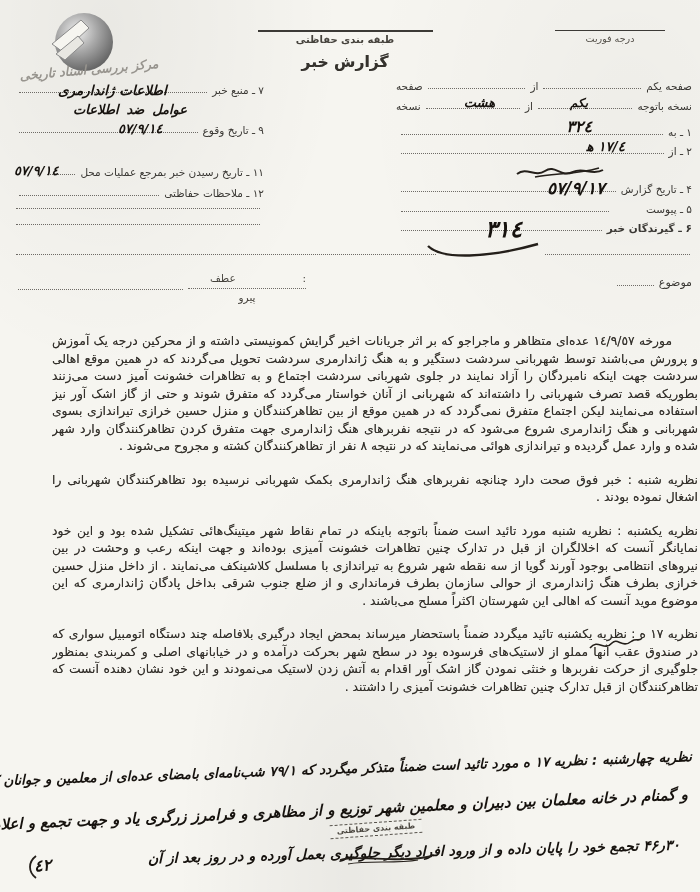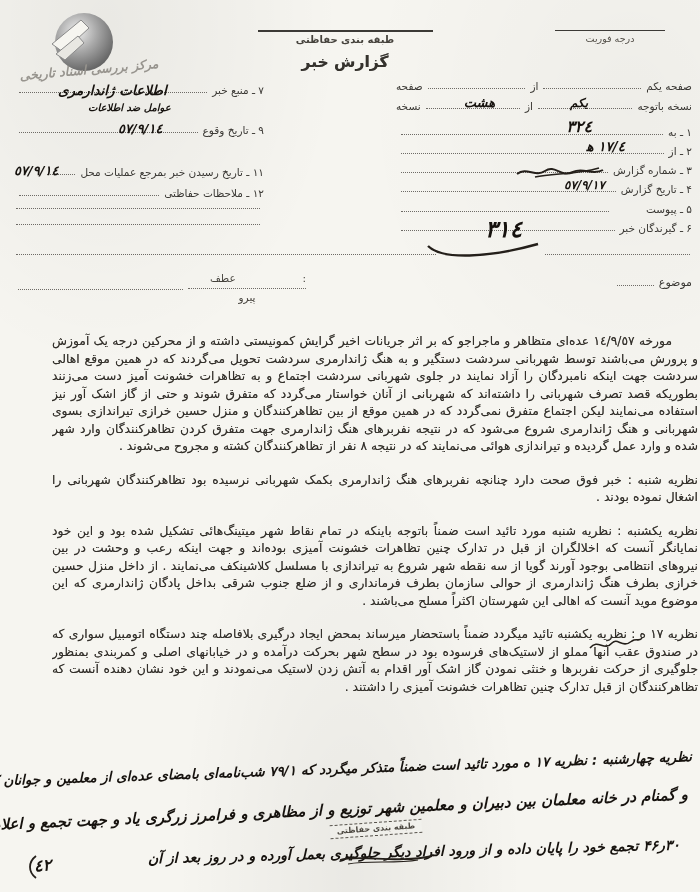--- a/index.html
+++ b/index.html
@@ -85,46 +85,42 @@
   <span class="abs hand" style="right:205px;top:95px;font-size:13px;">هشت</span>
 
   <div class="abs frow" style="right:8px;top:126px;width:296px;">
     <span class="lbl">۱ ـ به</span>
     <span class="leader"></span>
   </div>
   <div class="abs frow" style="right:8px;top:145px;width:296px;">
     <span class="lbl">۲ ـ از</span>
     <span class="leader"></span>
   </div>
-  <div class="abs frow" style="right:8px;top:164px;width:296px;">
-    <span class="lbl">۳ ـ شماره گزارش</span>
-    <span class="leader"></span>
-  </div>
   <div class="abs frow" style="right:8px;top:183px;width:296px;">
     <span class="lbl">۴ ـ تاریخ گزارش</span>
     <span class="leader"></span>
   </div>
   <div class="abs frow" style="right:8px;top:203px;width:296px;gap:32px;">
     <span class="lbl">۵ ـ پیوست</span>
     <span class="leader"></span>
   </div>
-  <div class="abs frow" style="right:8px;top:222px;width:296px;">
+  <div class="abs frow" style="right:8px;top:222px;width:296px;font-weight:bold;">
     <span class="lbl">۶ ـ گیرندگان خبر</span>
     <span class="leader"></span>
   </div>
 
   <span class="abs hand" style="right:108px;top:117px;font-size:16px;letter-spacing:7px;">٣٢٤</span>
   <span class="abs hand" style="right:75px;top:138px;font-size:13.5px;letter-spacing:3px;">١٧/٤ ه‍</span>
   <div class="abs" style="right:95px;top:164px;">
     <svg width="90" height="16" viewBox="0 0 90 16">
       <path d="M2 10 C12 2 20 14 30 7 C40 0 46 14 58 8 C68 3 78 12 88 6" fill="none" stroke="#241f1a" stroke-width="2"></path>
       <path d="M20 13 C38 9 60 11 84 4" fill="none" stroke="#241f1a" stroke-width="1.6"></path>
     </svg>
   </div>
-  <span class="abs hand" style="right:95px;top:178px;font-size:12px;letter-spacing:3px;">٥٧/٩/١٧</span>
+  <span class="abs hand" style="right:95px;top:178px;font-size:17px;letter-spacing:3px;">٥٧/٩/١٧</span>
 
   <span class="abs hand" style="right:178px;top:216px;font-size:23px;letter-spacing:9px;">٣١٤</span>
   <div class="abs" style="right:158px;top:240px;">
     <svg width="118" height="20" viewBox="0 0 118 20">
       <path d="M4 6 C18 20 64 18 114 4" fill="none" stroke="#241f1a" stroke-width="2.4"></path>
     </svg>
   </div>
 
   <div class="abs frow" style="left:14px;top:84px;width:250px;">
     <span class="lbl">۷ ـ منبع خبر</span>
@@ -139,21 +135,21 @@
     <span class="leader short"></span>
   </div>
   <div class="abs frow" style="left:14px;top:187px;width:250px;">
     <span class="lbl">۱۲ ـ ملاحظات حفاظتی</span>
     <span class="leader"></span>
   </div>
   <div class="abs dashline" style="left:16px;top:206px;width:244px;"></div>
   <div class="abs dashline" style="left:16px;top:222px;width:244px;"></div>
 
   <span class="abs hand" style="left:58px;top:82px;font-size:13.5px;">اطلاعات ژاندارمری</span>
-  <span class="abs hand" style="left:88px;top:102px;font-size:10px;">عوامل ضد اطلاعات</span>
+  <span class="abs hand" style="left:73px;top:102px;font-size:13px;font-family:Liberation Mono, monospace;">عوامل ضد اطلاعات</span>
   <span class="abs hand" style="left:118px;top:121px;font-size:13px;letter-spacing:2px;">٥٧/٩/١٤</span>
   <span class="abs hand" style="left:14px;top:163px;font-size:13px;letter-spacing:2px;">٥٧/٩/١٤</span>
 
   <div class="abs dashline" style="left:16px;top:252px;width:420px;"></div>
   <div class="abs dashline" style="left:545px;top:252px;width:145px;"></div>
 
   <div class="abs" style="left:188px;top:272px;width:118px;font-size:10.5px;color:#45423c;">
     <div style="display:flex;justify-content:space-between;align-items:flex-end;">
       <span>:</span>
       <span style="margin-left:22px;">عطف</span>

